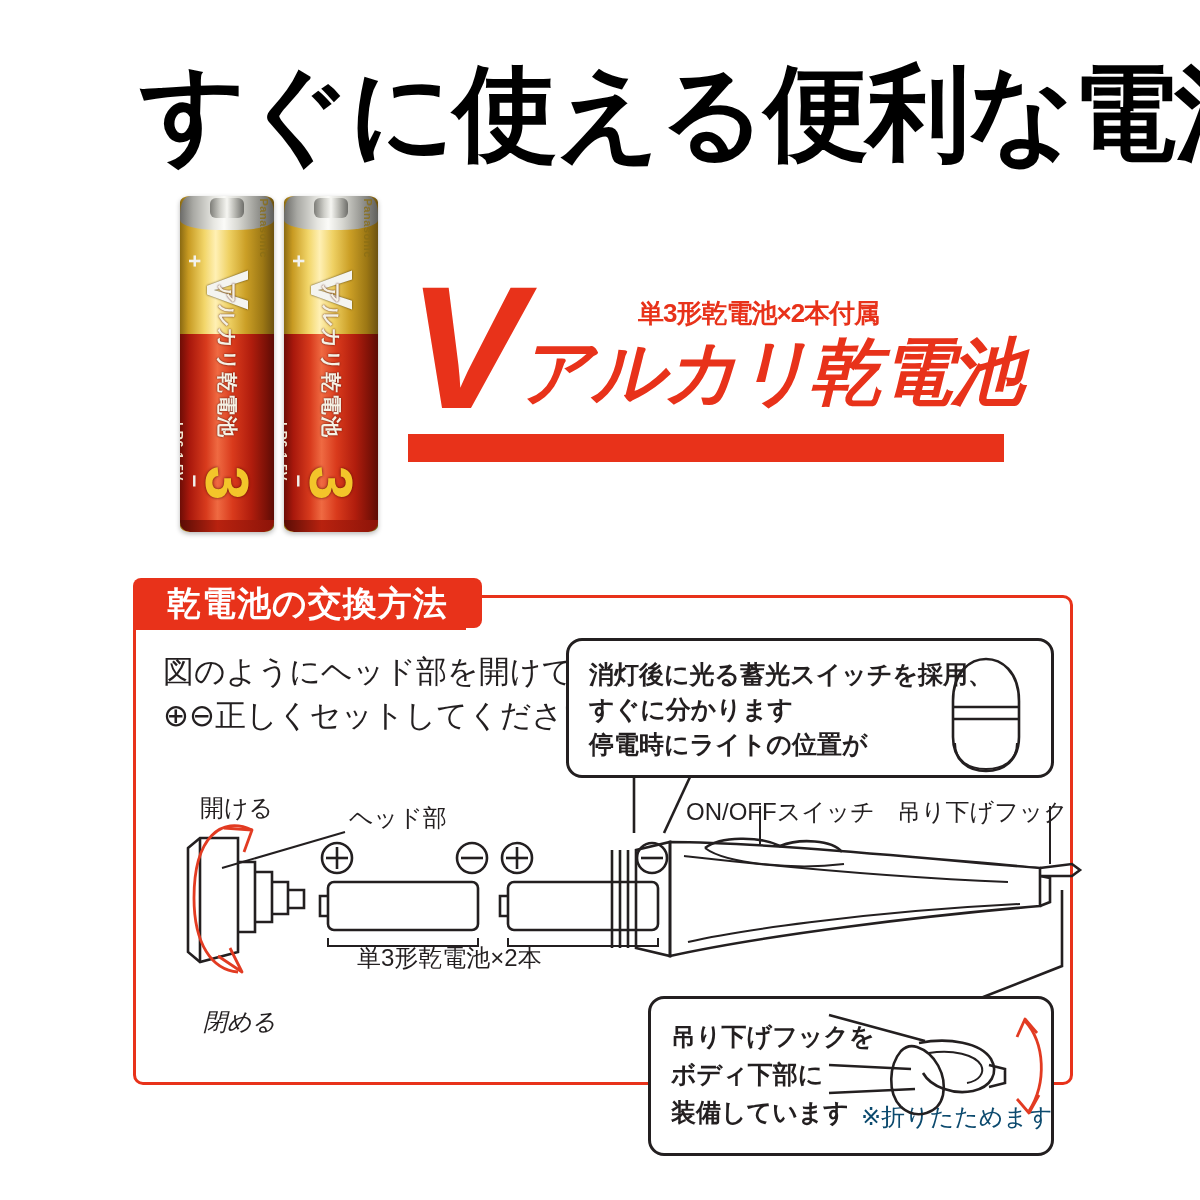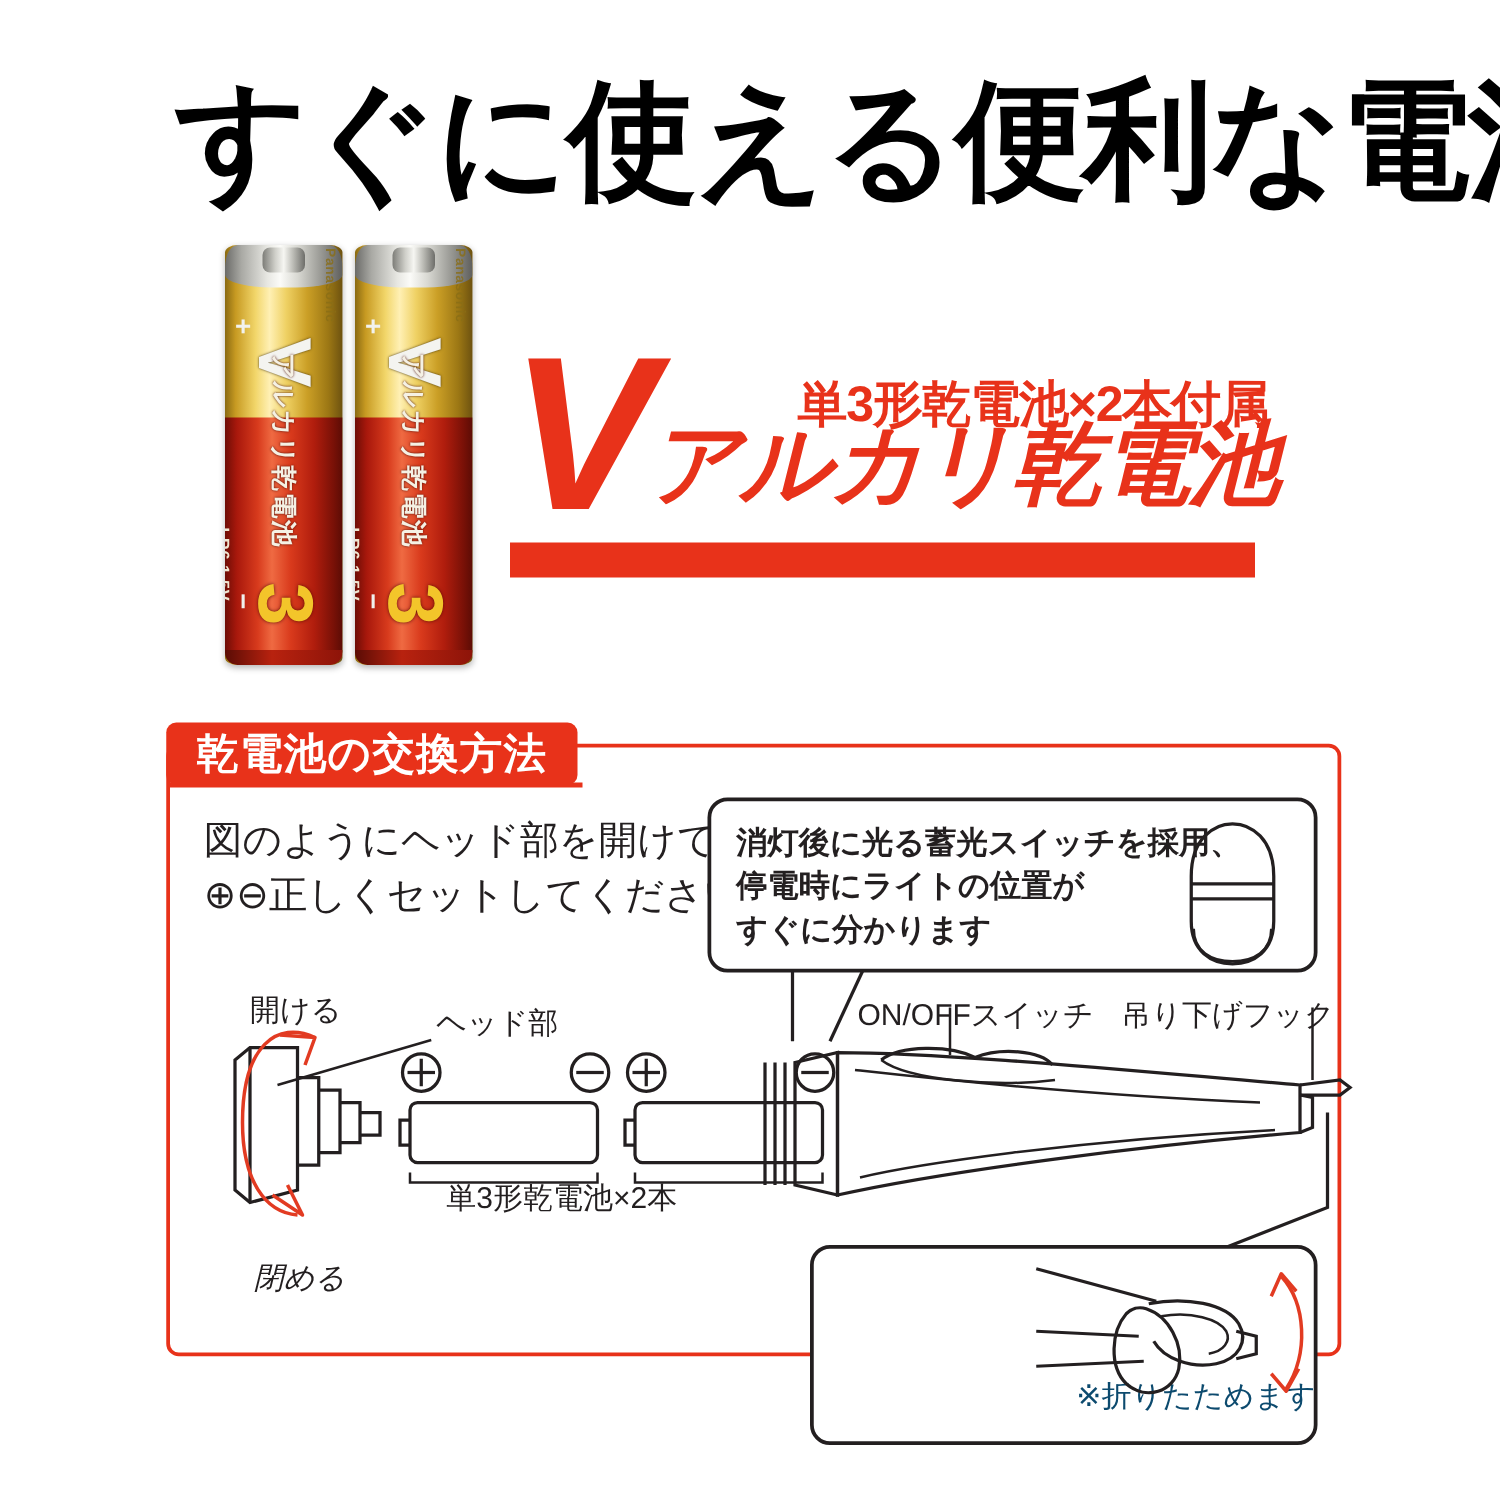--- a/index.html
+++ b/index.html
@@ -76,36 +76,36 @@
     font-size:11px;font-weight:700;color:#8a6e16;white-space:nowrap;letter-spacing:.5px;opacity:.8;
   }
 
   
   .logo-wrap{position:absolute;left:408px;top:272px;width:600px;height:208px;}
   .logo-v{
     position:absolute;left:0;top:-4px;font-size:175px;line-height:160px;
     font-weight:800;font-style:italic;color:#e8321a;letter-spacing:-8px;
   }
   .logo-sub{
-    position:absolute;left:230px;top:24px;font-size:40px;font-weight:800;
+    position:absolute;left:230px;top:24px;font-size:26px;font-weight:800;
     color:#e8321a;white-space:nowrap;letter-spacing:-1px;
   }
   .logo-main{
     position:absolute;left:110px;top:62px;font-size:73px;line-height:76px;
     font-weight:800;font-style:italic;color:#e8321a;white-space:nowrap;letter-spacing:-2px;
   }
   .logo-bar{position:absolute;left:0;top:162px;width:596px;height:28px;background:#e8321a;}
 
   
   .frame{
     position:absolute;left:133px;top:595px;width:940px;height:490px;
     border:3px solid #e8321a;border-radius:10px;box-sizing:border-box;
   }
   .frame-badge{
-    position:absolute;left:133px;top:578px;height:50px;padding:0 24px;
+    position:absolute;left:133px;top:578px;height:50px;padding:0 34px;
     background:#e8321a;border-radius:8px;
     font-size:34px;line-height:50px;font-weight:800;color:#fff;white-space:nowrap;
     letter-spacing:1px;
   }
   .frame-badge-mask{
     position:absolute;left:136px;top:626px;width:330px;height:4px;background:#e8321a;
   }
 
   
   .instr{
@@ -200,22 +200,22 @@
 <div class="frame-badge-mask"></div>
 
 <div class="instr">
   <div>図のようにヘッド部を開けて、</div>
   <div>⊕⊖正しくセットしてください</div>
 </div>
 
 <div class="callout-glow">
   <div class="txt">
     <div>消灯後に光る蓄光スイッチを採用、</div>
+    <div>すぐに分かります</div>
     <div>停電時にライトの位置が</div>
-    <div>すぐに分かります</div>
   </div>
   <svg width="110" height="130" style="position:absolute;right:10px;top:8px;">
     <path class="ln" d="M22 52 C22 22 40 10 55 10 C70 10 88 22 88 52 L88 88 C88 112 72 122 55 122 C38 122 22 112 22 88 Z"></path>
     <path class="ln-thin" d="M24 94 C24 112 38 120 55 120 C72 120 86 112 86 94"></path>
     <line class="ln" x1="22" y1="58" x2="88" y2="58"></line>
     <line class="ln" x1="22" y1="70" x2="88" y2="70"></line>
   </svg>
 </div>
 
 <svg class="glow-tail" width="120" height="70">
@@ -288,20 +288,25 @@
     <path class="ln" d="M880 56 L890 58 L890 82 L880 86"></path>
   </g>
 
   <path class="ln-thin" d="M600 24 L600 -14"></path>
   <path class="ln-thin" d="M890 44 L890 -14"></path>
 
   <path class="ln" d="M902 70 L902 146 L790 190"></path>
 </svg>
 
 <div class="callout-hook">
+  <div class="txt">
+    <div>吊り下げフックを</div>
+    <div>ボディ下部に</div>
+    <div>装備しています</div>
+  </div>
   <div class="note">※折りたためます</div>
 
   <svg width="230" height="130" style="position:absolute;left:178px;top:8px;">
 
     <line class="ln" x1="0" y1="8" x2="96" y2="34"></line>
     <line class="ln" x1="0" y1="58" x2="82" y2="62"></line>
     <line class="ln" x1="0" y1="86" x2="86" y2="82"></line>
 
     <path class="ln" d="M72 44 C60 58 58 86 72 100 C88 114 110 106 114 88 C118 68 106 46 88 40 C82 38 76 40 72 44 Z"></path>
     <path class="ln" d="M90 36 C120 30 152 36 162 52 C170 66 162 80 144 84 C124 88 102 80 94 66"></path>

